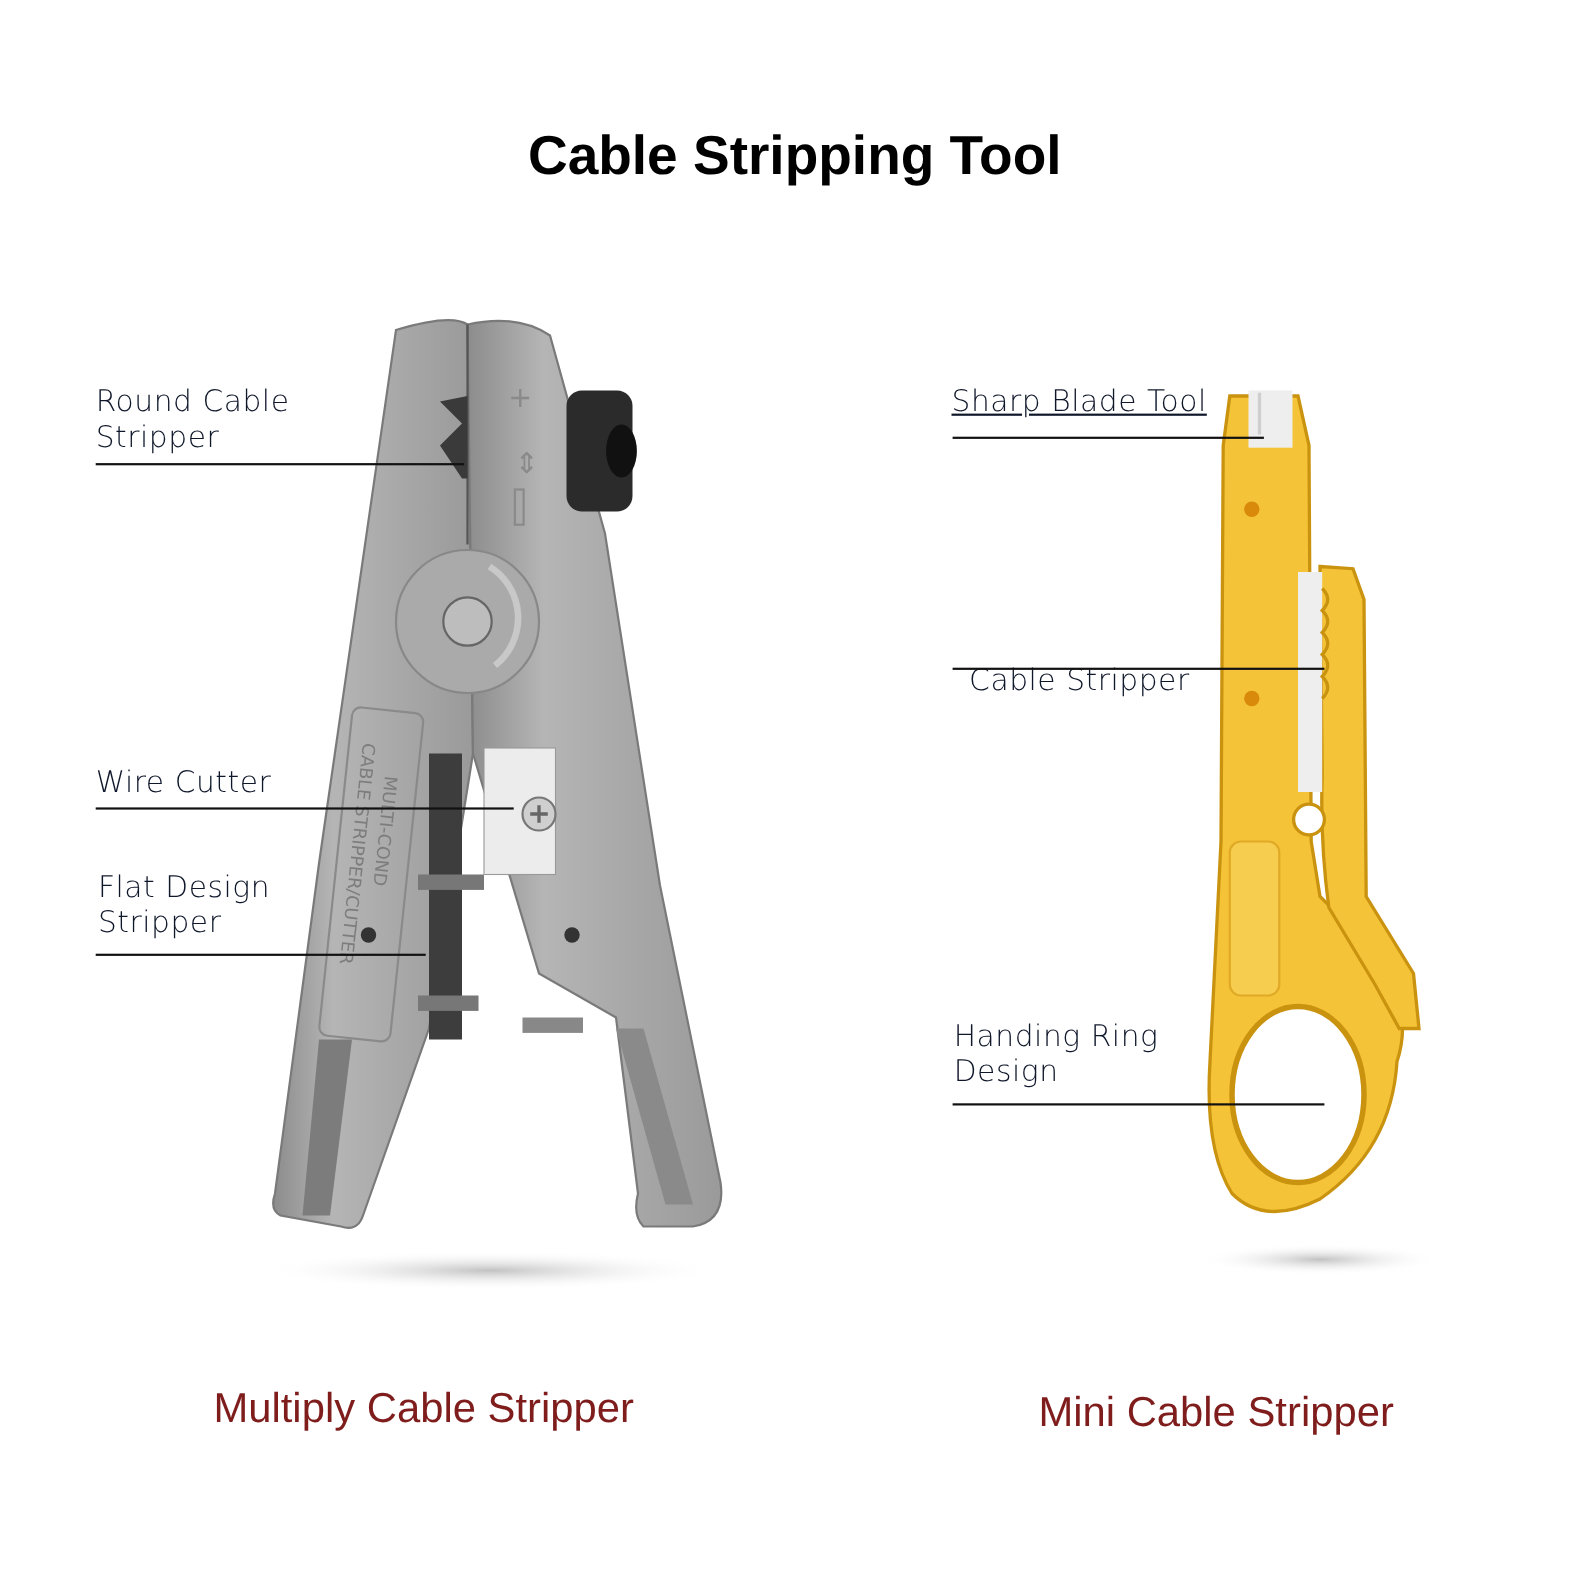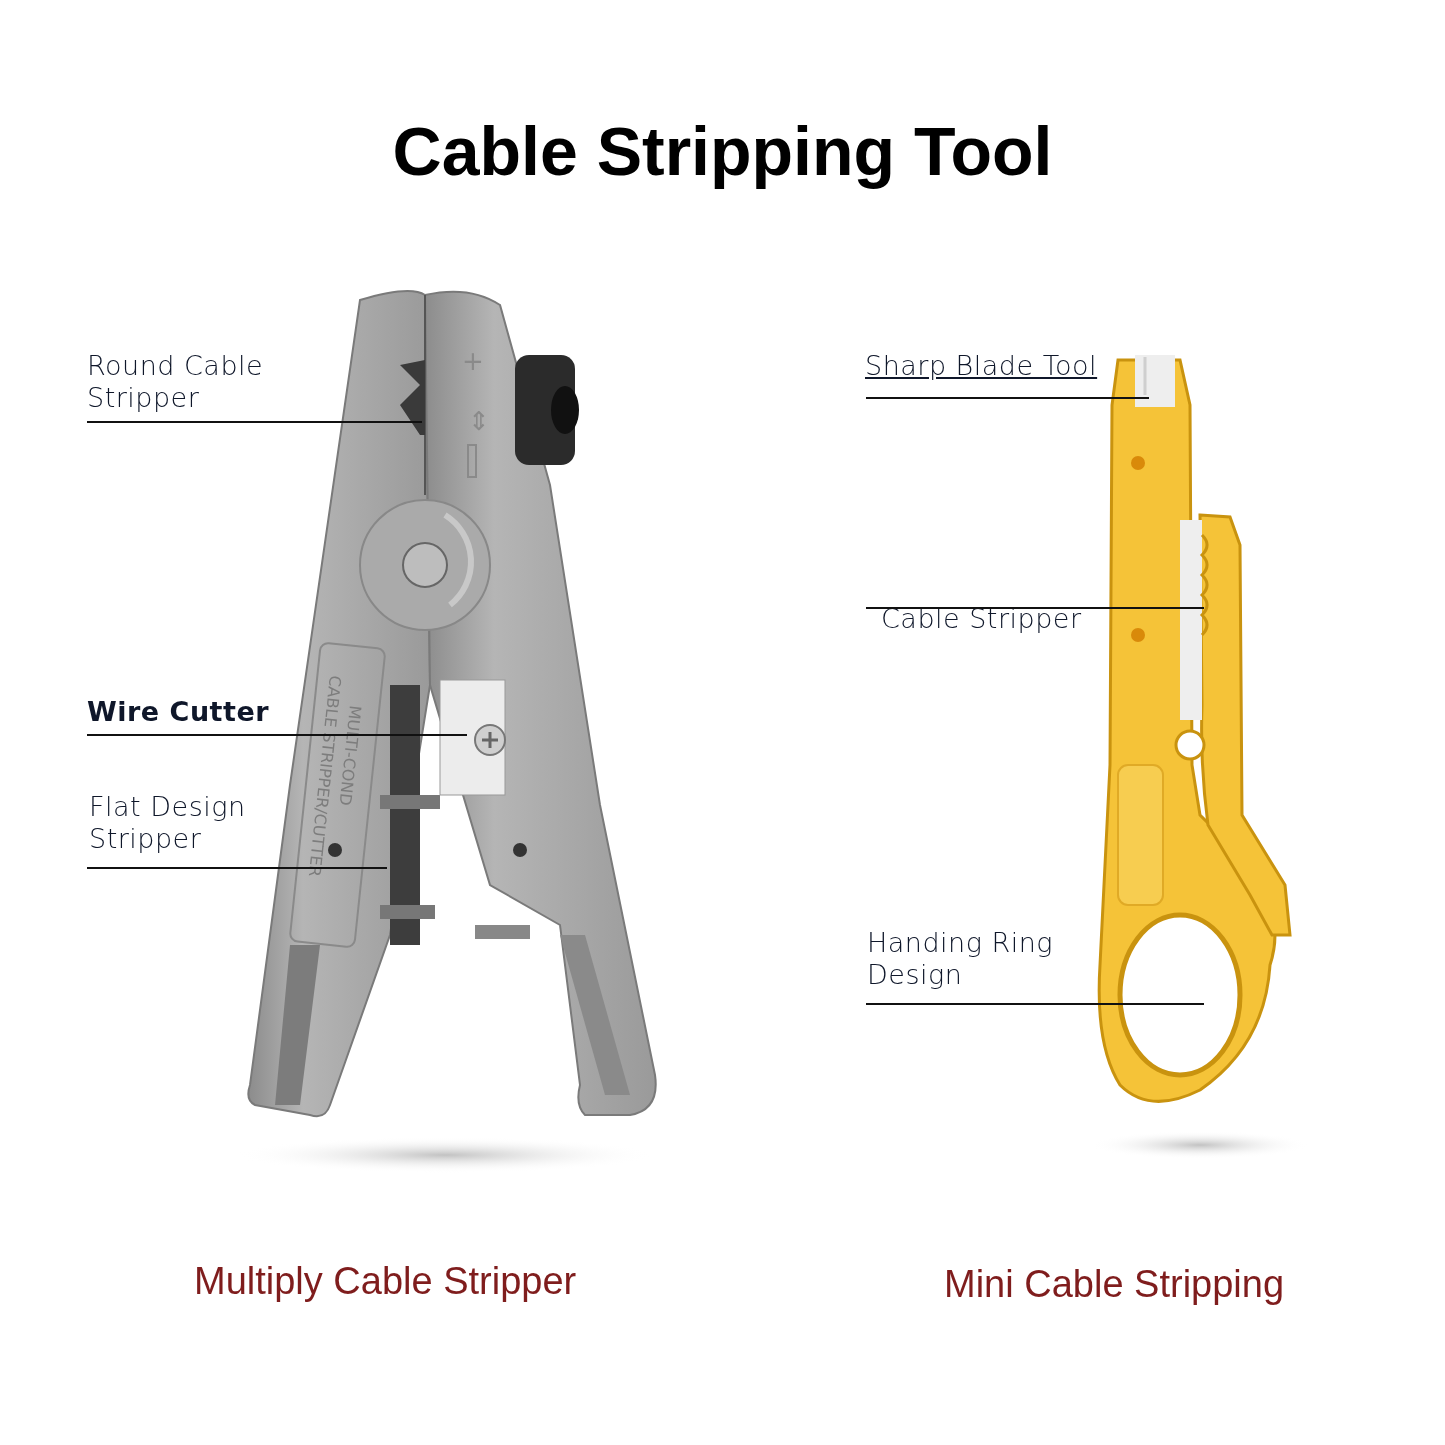--- a/index.html
+++ b/index.html
@@ -1,17 +1,17 @@
 <!DOCTYPE html>
 <html><head>
 <meta charset="utf-8">
 <style>
   html,body{margin:0;padding:0;background:#ffffff;}
   body{width:1445px;height:1445px;position:relative;overflow:hidden;font-family:"DejaVu Sans",sans-serif;}
-  .title{position:absolute;top:112px;left:0;width:1445px;text-align:center;font-family:"Liberation Sans",sans-serif;font-weight:bold;font-size:68px;color:#000;letter-spacing:0px;}
+  .title{position:absolute;top:112px;left:0;width:1445px;text-align:center;font-family:"Liberation Sans",sans-serif;font-weight:bold;font-size:50px;color:#000;letter-spacing:0px;}
   .label{position:absolute;font-family:"DejaVu Sans",sans-serif;font-size:27px;line-height:32px;color:#0f172a;font-weight:200;letter-spacing:0.5px;}
   .leader{position:absolute;height:2px;background:#111;}
   .caption{position:absolute;font-family:"Liberation Sans",sans-serif;font-size:38px;color:#7f1d1d;}
   svg{position:absolute;}
 </style>
 </head>
 <body>
 
 <div class="title">Cable Stripping Tool</div>
 
@@ -92,21 +92,21 @@
 
   <ellipse cx="100" cy="650" rx="60" ry="80" fill="#ffffff" stroke="#c9930f" stroke-width="5"></ellipse>
 </svg>
 
 <div class="label" style="left:87px;top:350px;">
   <div>Round Cable</div>
   <div>Stripper</div>
 </div>
 <div class="leader" style="left:87px;top:421px;width:335px;"></div>
 
-<div class="label" style="left:87px;top:696px;font-weight:bold;">
+<div class="label" style="left:87px;top:696px;">
   <div>Wire Cutter</div>
 </div>
 <div class="leader" style="left:87px;top:734px;width:380px;"></div>
 
 <div class="label" style="left:89px;top:791px;">
   <div>Flat Design</div>
   <div>Stripper</div>
 </div>
 <div class="leader" style="left:87px;top:867px;width:300px;"></div>
 
@@ -120,13 +120,13 @@
 </div>
 <div class="leader" style="left:866px;top:607px;width:338px;"></div>
 
 <div class="label" style="left:867px;top:927px;">
   <div>Handing Ring</div>
   <div>Design</div>
 </div>
 <div class="leader" style="left:866px;top:1003px;width:338px;"></div>
 
 <div class="caption" style="left:194px;top:1260px;">Multiply Cable Stripper</div>
-<div class="caption" style="left:944px;top:1263px;">Mini Cable Stripping</div>
+<div class="caption" style="left:944px;top:1263px;">Mini Cable Stripper</div>
 
 </body></html>

